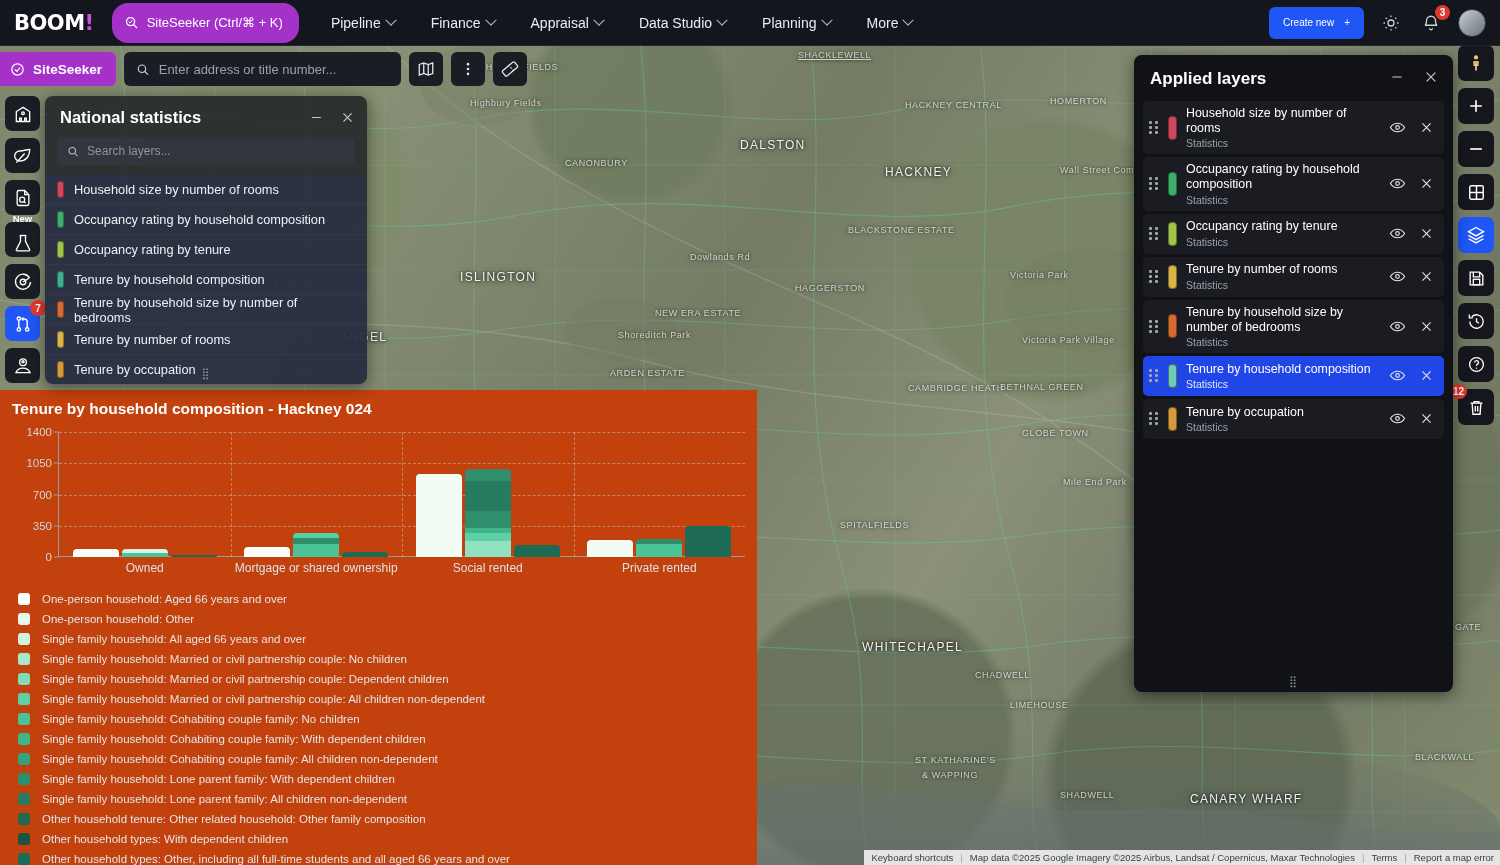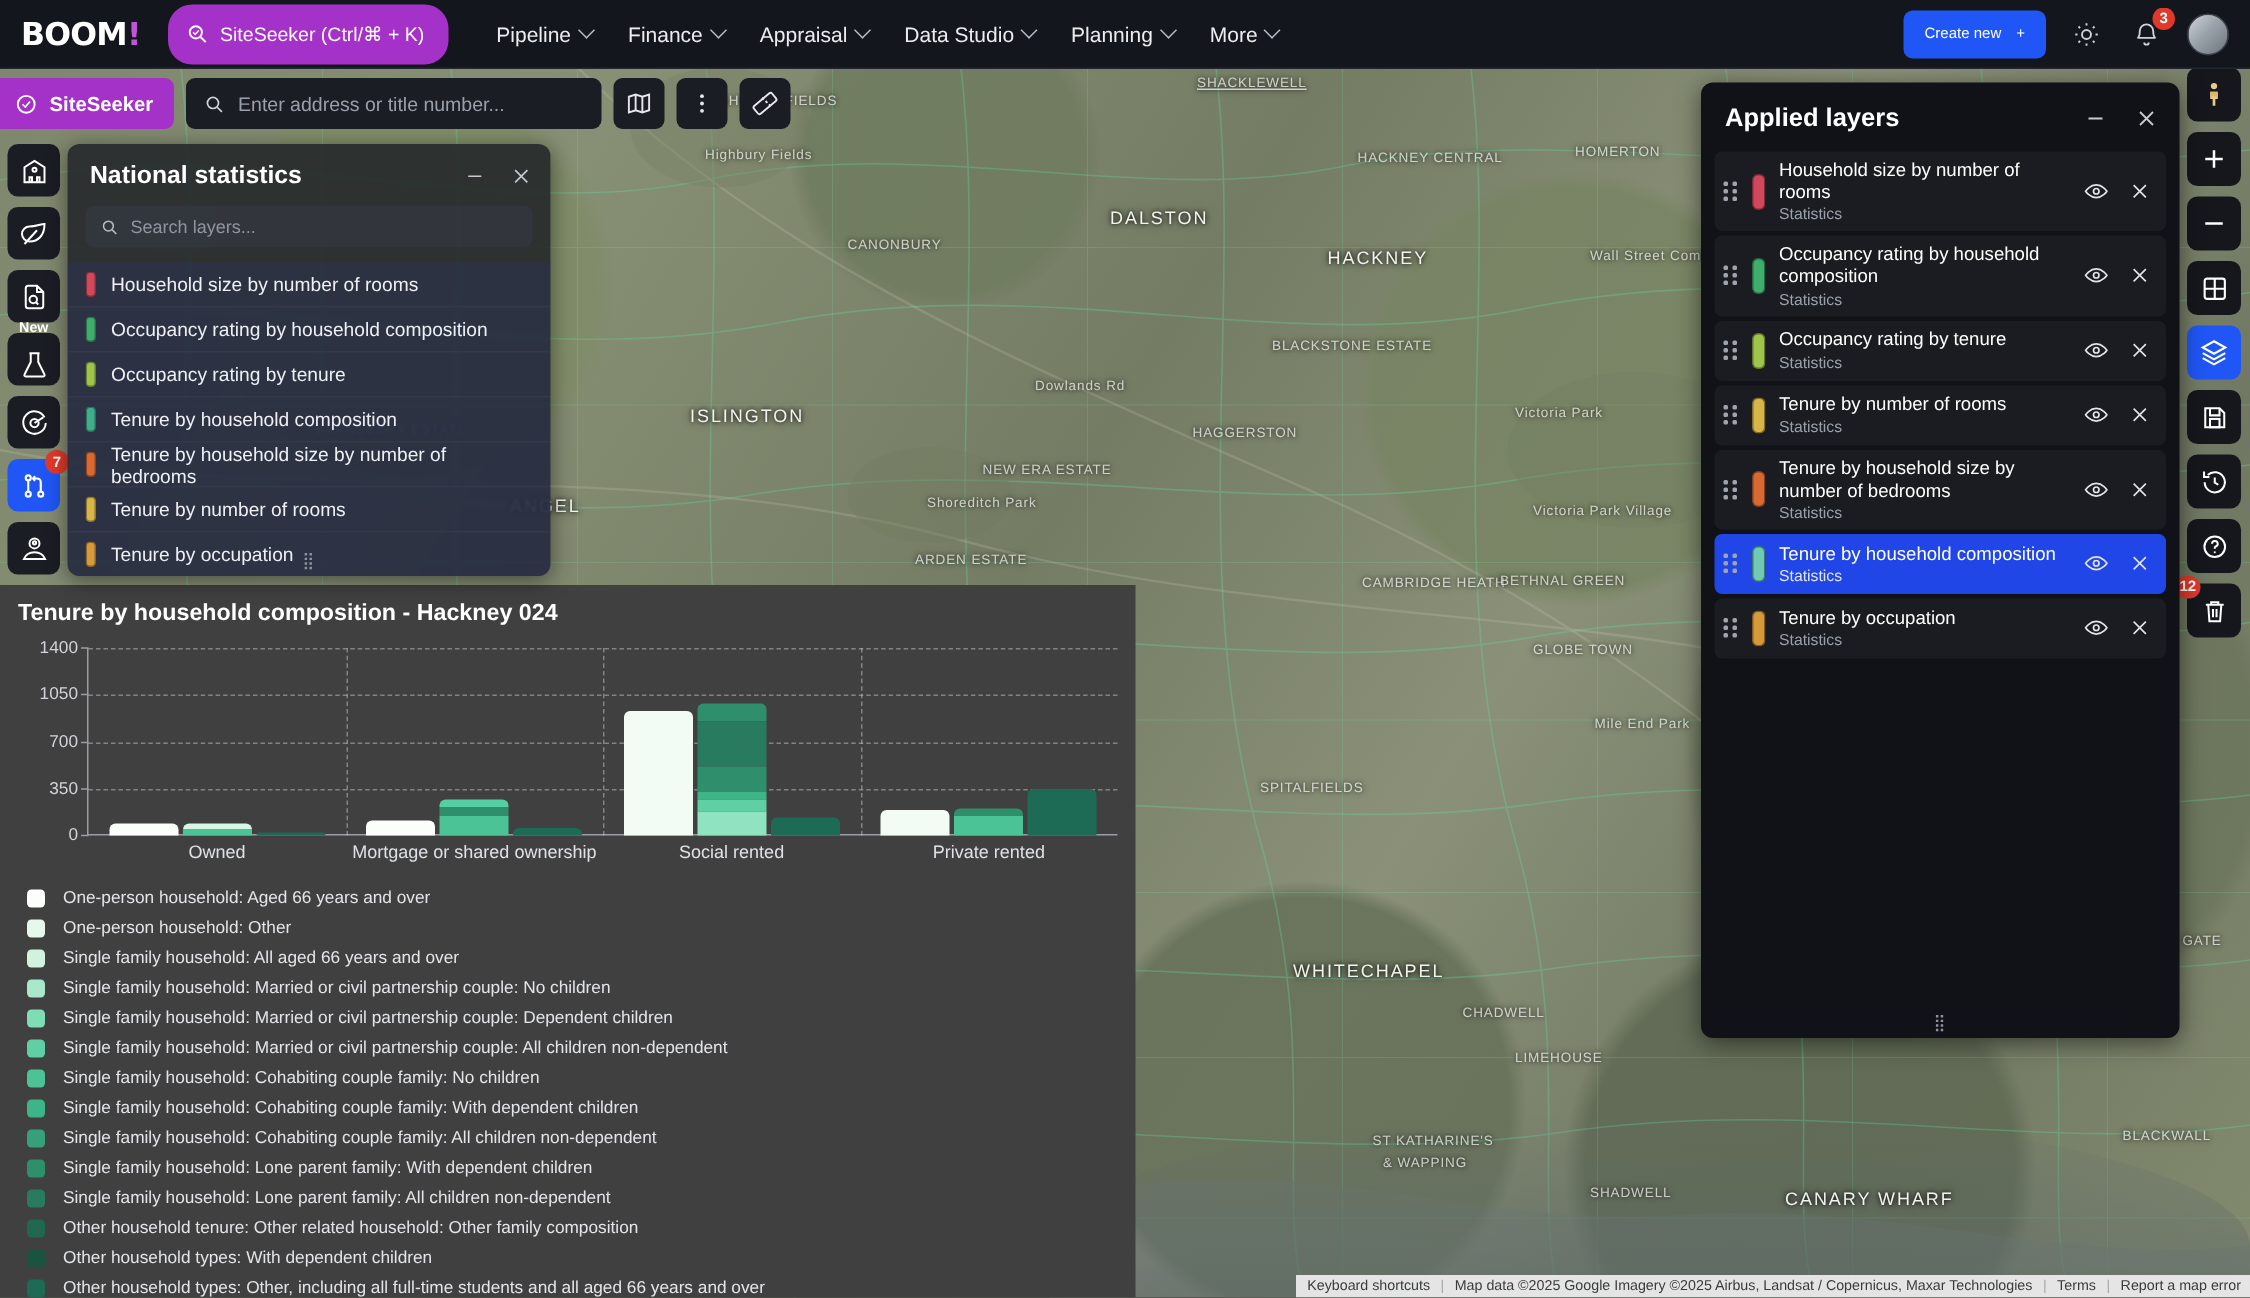--- a/index.html
+++ b/index.html
@@ -59,21 +59,21 @@
     font-size: 21px; font-weight: bold; letter-spacing: -.5px;
     margin-left: 14px; color: #fff; font-family: "DejaVu Sans", sans-serif;
   }
   .logo .dot { color: #c154d8; }
   .siteseeker-pill {
     display: flex; align-items: center; gap: 8px;
     background: #a532c8; height: 40px; border-radius: 16px;
     padding: 0 16px 0 12px; margin-left: 18px;
     font-size: 13px; color: #fff; cursor: pointer;
   }
-  .nav { display: flex; align-items: center; gap: 4px; margin-left: 22px; }
+  .nav { display: flex; align-items: center; gap: 16px; margin-left: 22px; }
   .nav-item {
     display: flex; align-items: center; gap: 6px;
     padding: 6px 10px; font-size: 14px; color: #ececf0; cursor: pointer;
     border-radius: 6px;
   }
   .caret { width: 8px; height: 8px; border-right: 1.6px solid #b9bcc6; border-bottom: 1.6px solid #b9bcc6; transform: rotate(45deg) translate(-2px,-2px); }
   .header-right { margin-left: auto; display: flex; align-items: center; gap: 14px; margin-right: 14px; }
   .create-new {
     background: #1f56f5; color: #fff; border: none; height: 32px;
     border-radius: 6px; padding: 0 14px; font-size: 10px;
@@ -169,21 +169,21 @@
   }
   .chip { width: 7px; height: 17px; border-radius: 3px; border: 1px solid rgba(0,0,0,.35); flex: none; }
   .ns-grip {
     position:absolute; bottom: 4px; left: 50%; transform: translateX(-50%);
     color: #8e939e; font-size: 11px; letter-spacing: 1px; cursor: ns-resize;
   }
 
   
   .chart-card {
     position: absolute; left: 0; top: 390px; width: 757px; height: 475px;
-    background: #404040; z-index: 47; overflow: hidden;
+    background: #c2410c; z-index: 47; overflow: hidden;
   }
   .chart-title { font-size: 15.5px; font-weight: bold; padding: 10px 0 0 12px; color: #fff; }
   .plot-wrap { position: relative; margin: 14px 12px 0 12px; height: 125px; }
   .y-axis {
     position: absolute; left: 0; top: 0; width: 46px; height: 100%;
   }
   .ytick {
     position: absolute; right: 6px; transform: translateY(-50%);
     font-size: 11.5px; color: #d2d4d9; font-family: "Liberation Sans", sans-serif;
   }
@@ -205,21 +205,21 @@
   .leg-row { display: flex; align-items: center; gap: 12px; height: 20px; }
   .sw { width: 12px; height: 12px; border-radius: 3px; flex: none; }
   .leg-txt { font-size: 11.5px; color: #e3e5e9; white-space: nowrap; }
 
   
   .al-panel {
     position: absolute; left: 1134px; top: 55px; width: 319px; height: 637px;
     background: #101217; border-radius: 8px; z-index: 48; overflow: hidden;
     box-shadow: 0 3px 16px rgba(0,0,0,.5);
   }
-  .al-head { display:flex; align-items:center; padding: 14px 14px 12px 16px; }
+  .al-head { display:flex; align-items:flex-start; padding: 14px 14px 12px 16px; }
   .al-title { font-size: 17px; font-weight: bold; }
   .al-actions { margin-left: auto; display:flex; align-items:center; gap: 18px; }
   .al-list { padding: 0 9px; display:flex; flex-direction: column; gap: 3px; }
   .al-item {
     display: flex; align-items: center; gap: 9px;
     min-height: 40px; border-radius: 5px; padding: 5px 8px 5px 6px;
     background: #1a1c22; cursor: pointer;
   }
   .al-item.selected { background: #2046e8; }
   .grip {

